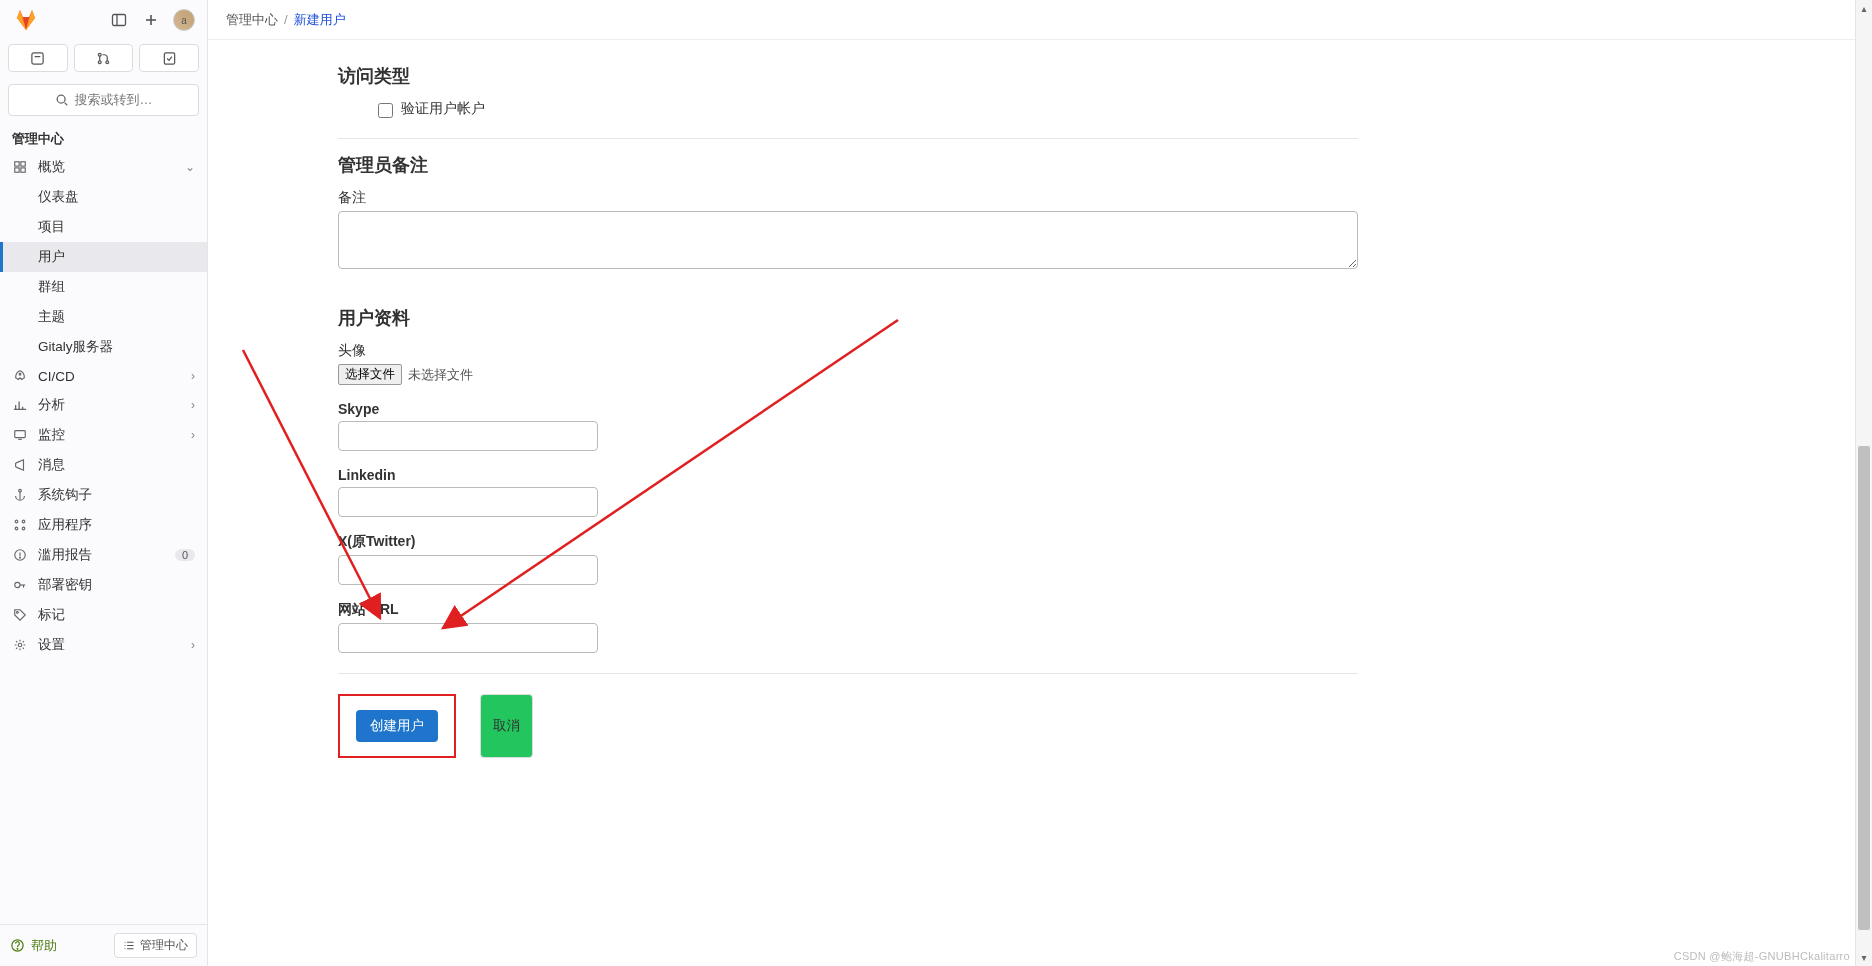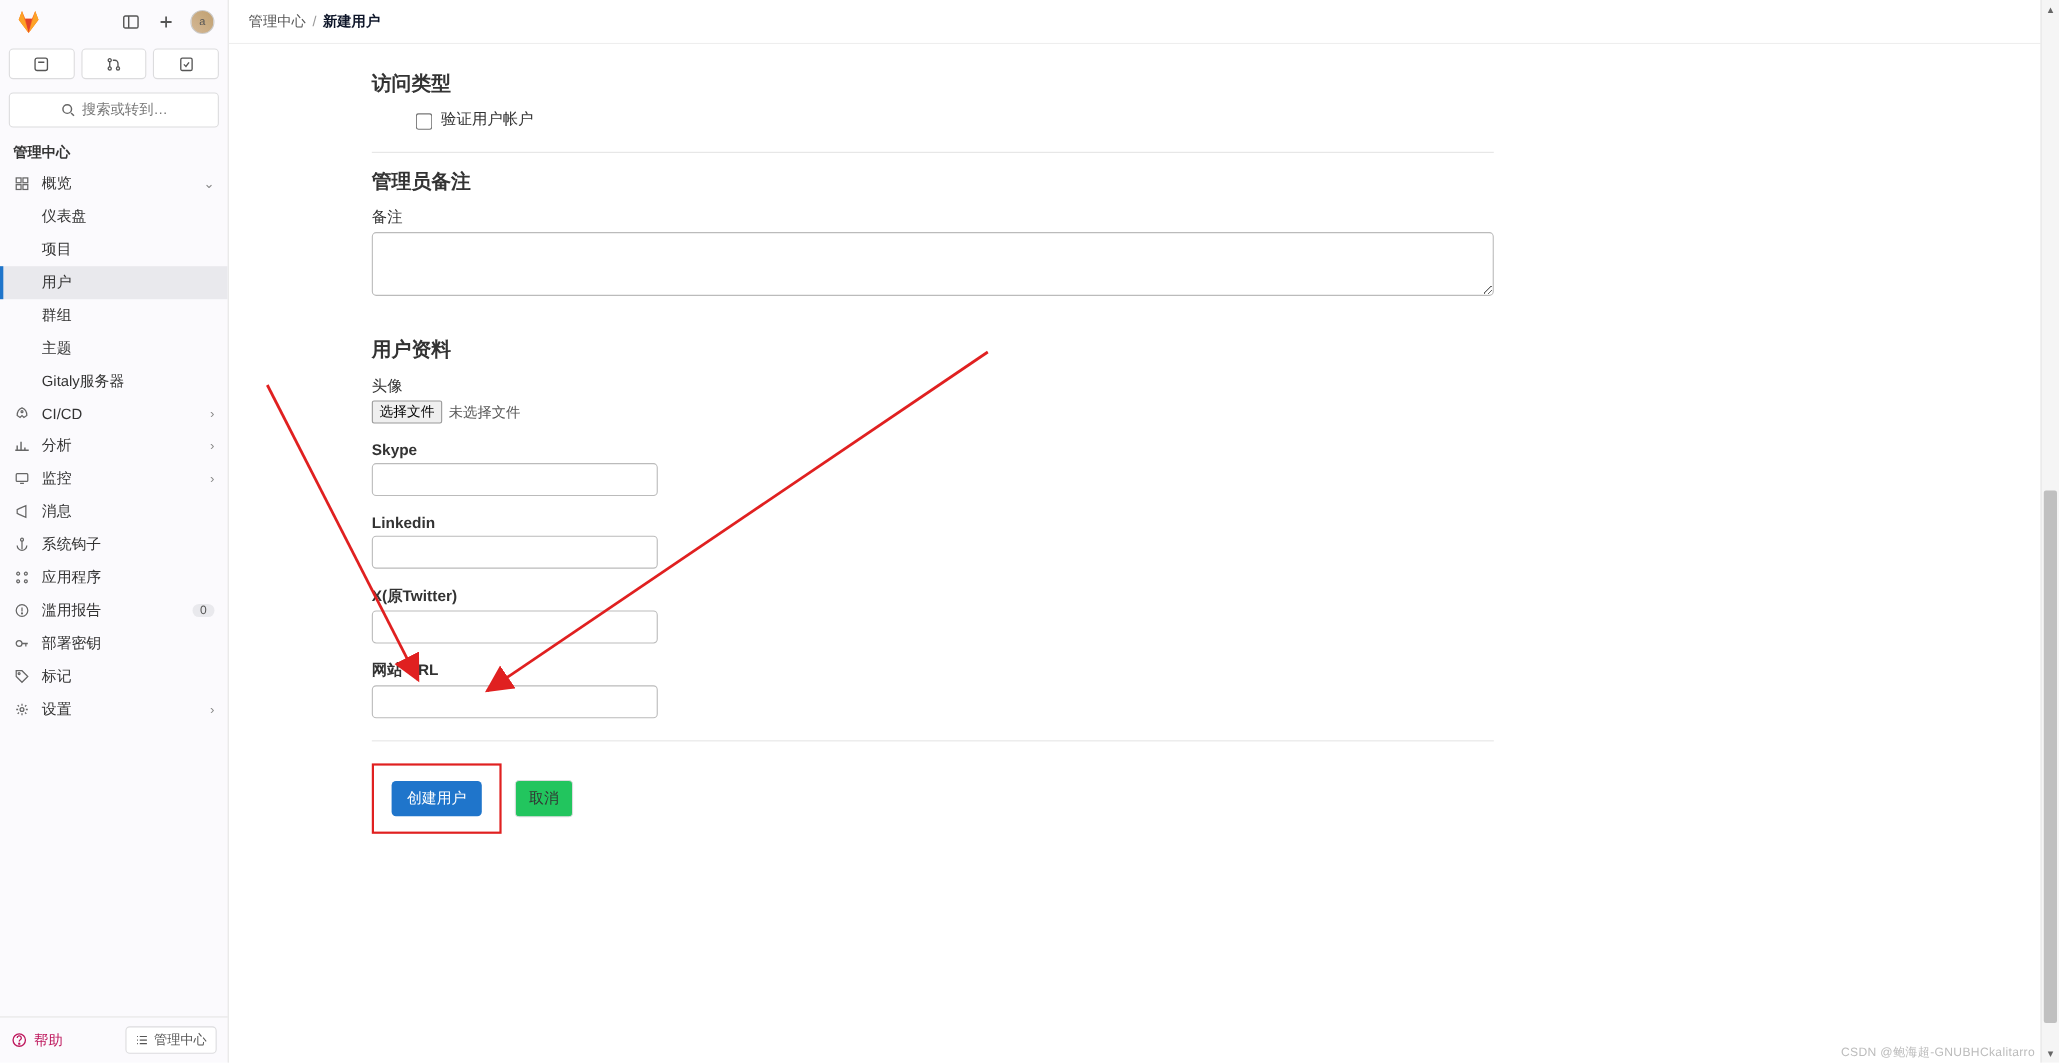--- a/index.html
+++ b/index.html
@@ -23,28 +23,28 @@
 .nav-item { display: flex; align-items: center; gap: 10px; padding: 6px 12px; color: #333; cursor: pointer; position: relative; }
 .nav-item .icon { width: 16px; height: 16px; display: flex; align-items: center; justify-content: center; color: #666; flex-shrink: 0; }
 .nav-item .label { flex: 1; font-size: 13.5px; }
 .nav-item .chevron { color: #888; font-size: 12px; }
 .nav-item.sub { padding-left: 38px; }
 .nav-item.active { background: #e9e9ed; }
 .nav-item.active::before { content: ""; position: absolute; left: 0; top: 0; bottom: 0; width: 3px; background: #1f75cb; }
 .nav-item .badge { background: #e9e9ed; border-radius: 10px; padding: 0 7px; font-size: 11px; color: #555; }
 
 .sidebar-footer { border-top: 1px solid #e5e5e5; padding: 8px 10px; display: flex; align-items: center; gap: 12px; }
-.help-link { display: flex; align-items: center; gap: 6px; color: #be185d; font-size: 13px; cursor: pointer; }
+.help-link { display: flex; align-items: center; gap: 6px; color: #4d7c0f; font-size: 13px; cursor: pointer; }
 .admin-btn { margin-left: auto; border: 1px solid #dcdcde; border-radius: 4px; padding: 3px 8px; font-size: 12px; display: flex; align-items: center; gap: 4px; cursor: pointer; color: #555; background: #fff; }
 
 
 .main { flex: 1; display: flex; flex-direction: column; position: relative; }
 .breadcrumb { height: 40px; padding: 0 18px; display: flex; align-items: center; font-size: 13px; color: #555; border-bottom: 1px solid #eee; }
 .breadcrumb .sep { margin: 0 6px; color: #999; }
-.breadcrumb .current { color: #0f172a; font-weight: 700; }
+.breadcrumb .current { color: #1d4ed8; font-weight: 400; }
 
 .content-wrap { flex: 1; overflow: auto; position: relative; }
 .form-area { max-width: 1020px; margin-left: 130px; padding: 10px 0 30px; }
 .section { border-bottom: 1px solid #e5e5e5; padding: 14px 0 20px; }
 .section.noborder { border-bottom: none; }
 .section-h { font-size: 18px; font-weight: 600; margin-bottom: 12px; }
 .chk-row { display: flex; align-items: flex-end; gap: 8px; padding-left: 40px; }
 .chk-row input { margin-top: 2px; width: 15px; height: 15px; }
 .chk-row .chk-label { font-size: 14px; color: #333; }
 .desc-text { color: #777; font-size: 13.5px; margin-top: 4px; margin-left: 23px; line-height: 1.5; }
@@ -52,21 +52,21 @@
 .field-label-top { font-size: 14px; color: #333; margin-bottom: 4px; margin-top: 10px; }
 .file-row { display: flex; align-items: center; gap: 6px; font-size: 13px; }
 .file-btn { border: 1px solid #999; background: #efefef; padding: 1px 6px; font-size: 12.5px; cursor: pointer; border-radius: 2px; }
 .file-status { color: #555; }
 
 .field-label { font-weight: 600; font-size: 14px; margin-top: 16px; margin-bottom: 4px; }
 .text-input { width: 260px; height: 30px; border: 1px solid #bbb; border-radius: 4px; padding: 4px 8px; font-size: 13px; }
 .remarks-label { font-size: 14px; margin-top: 6px; margin-bottom: 4px; }
 .textarea-remarks { width: 100%; height: 58px; border: 1px solid #bbb; border-radius: 4px; padding: 6px 8px; font-size: 13px; resize: vertical; }
 
-.action-row { margin-top: 20px; display: flex; gap: 12px; align-items: center; }
+.action-row { margin-top: 20px; display: flex; gap: 24px; }
 .red-frame { border: 2px solid #e02020; padding: 14px 16px; }
 .btn-primary { background: #1f75cb; color: #fff; border: none; border-radius: 4px; padding: 7px 14px; font-size: 13.5px; cursor: pointer; }
 .btn-secondary { background: #22c55e; border: 1px solid #dcdcde; border-radius: 4px; padding: 7px 12px; font-size: 13.5px; cursor: pointer; color: #333; }
 
 .arrows-svg { position: absolute; left: 0; top: 0; pointer-events: none; z-index: 5; }
 
 
 .right-scroll { position: absolute; right: 0; top: 0; width: 17px; height: 100%; background: #f5f5f5; border-left: 1px solid #e5e5e5; }
 .right-scroll .up-arr, .right-scroll .dn-arr { height: 17px; display:flex; align-items:center; justify-content:center; font-size:10px; color:#666; cursor:pointer; }
 .right-scroll .track { position: absolute; top: 17px; bottom: 17px; left: 0; right: 0; }

